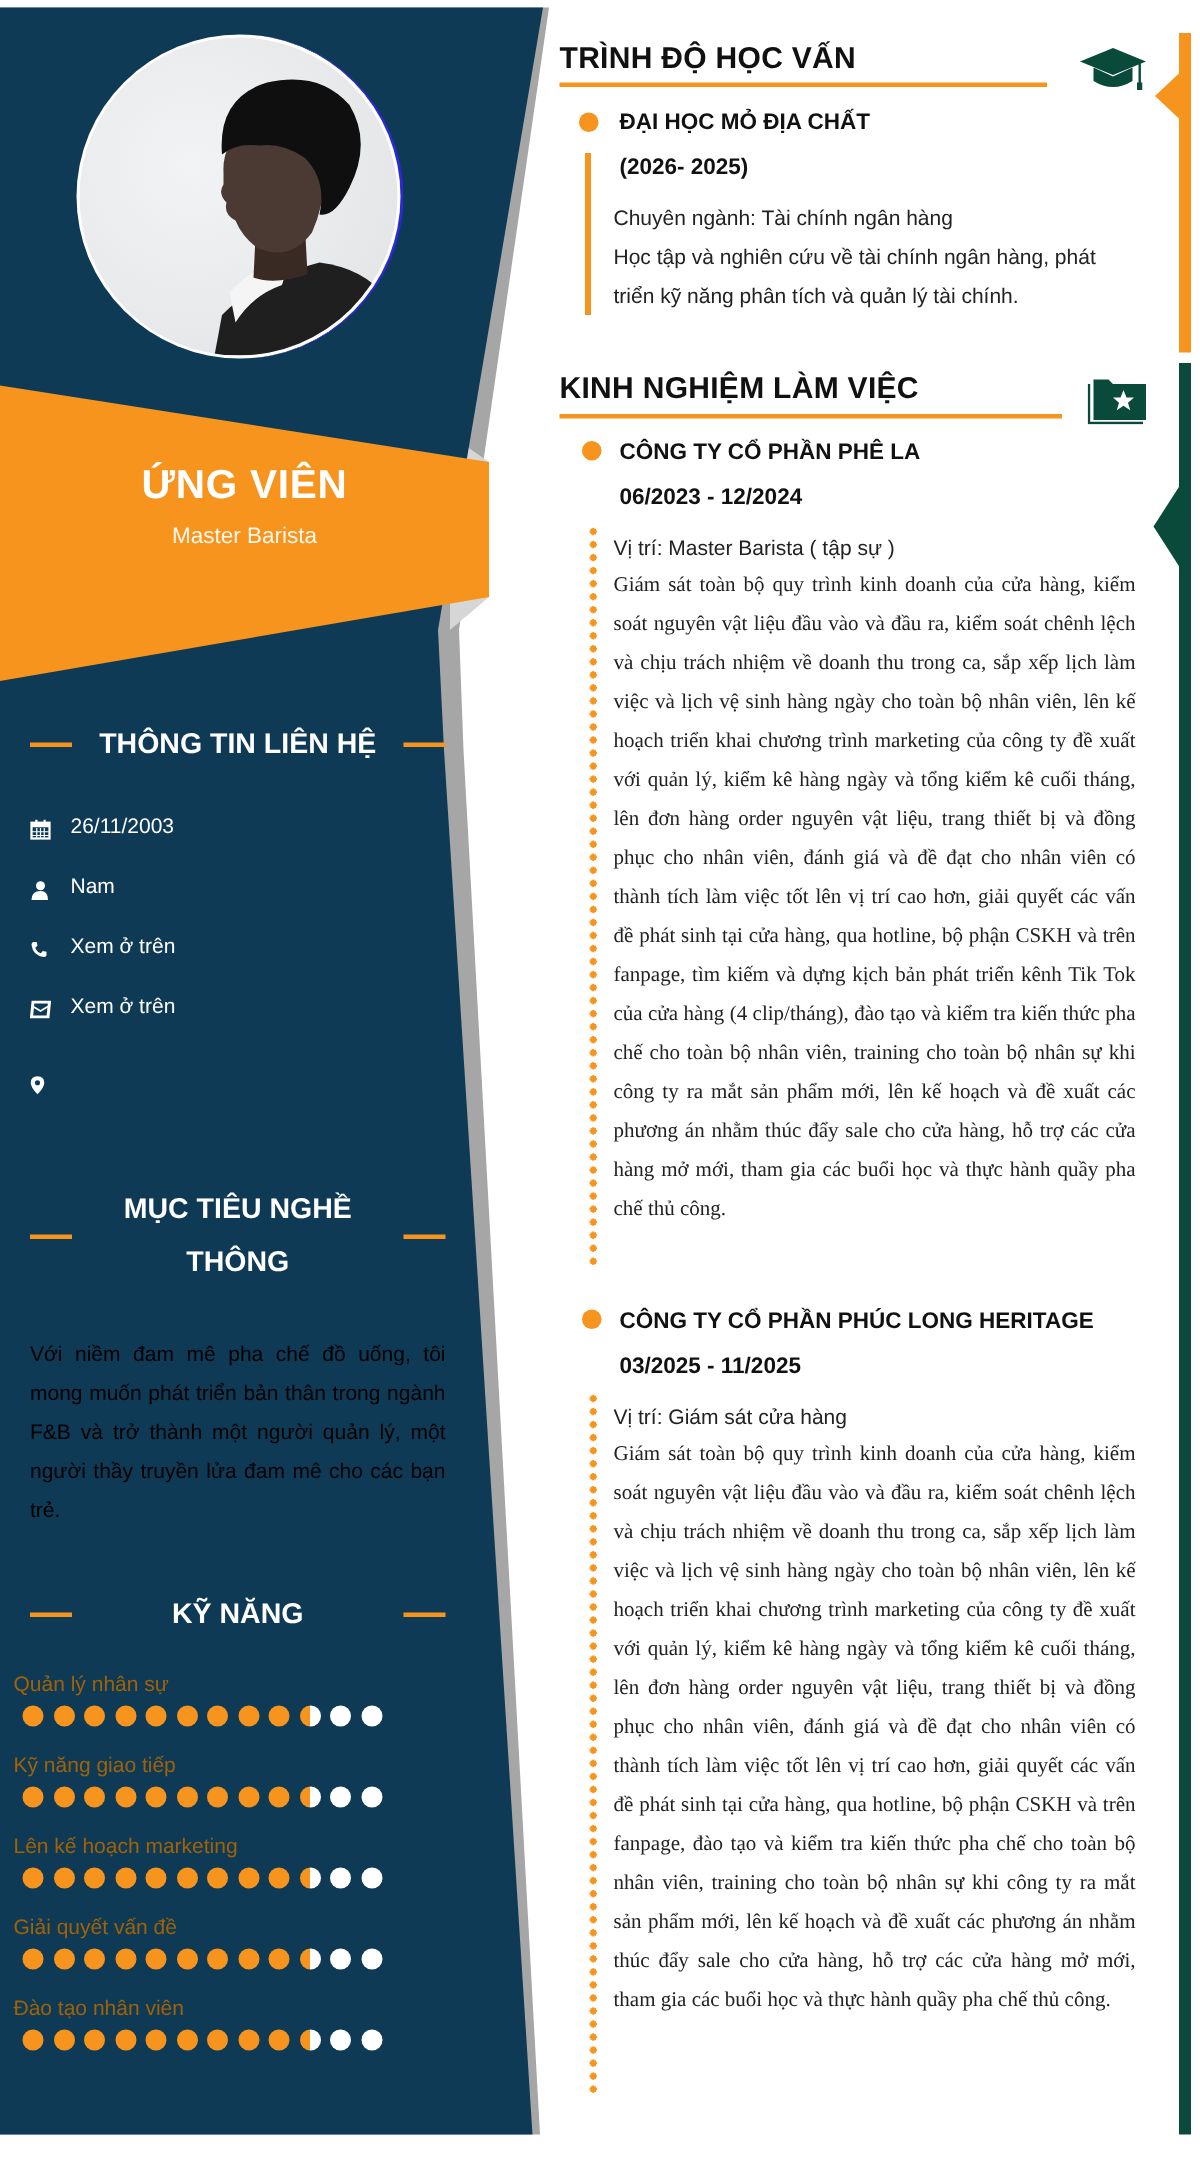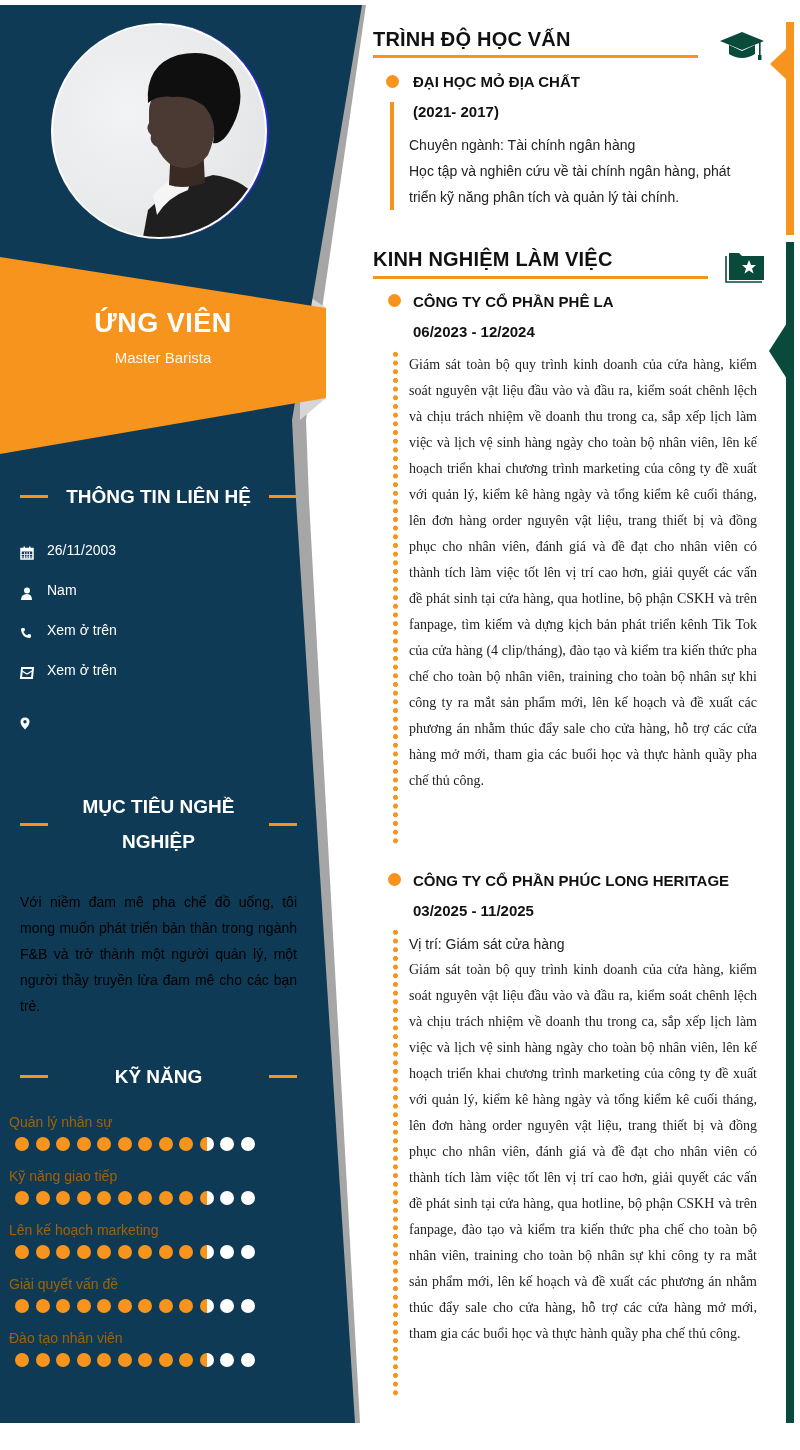--- a/index.html
+++ b/index.html
@@ -170,21 +170,21 @@
           <circle cx="5" cy="4.8" r="1.7" fill="#0e3a56"></circle>
         </svg>
     </span>
   </div>
 </div>
 
 <div class="side-heading" style="top:789px;">
   <span class="dash"></span>
   <span class="htext">
     <span>MỤC TIÊU NGHỀ</span><br>
-    <span>NGHIỆP</span>
+    <span>THÔNG</span>
   </span>
   <span class="dash"></span>
 </div>
 
 <div class="objective">Với niềm đam mê pha chế đồ uống, tôi mong muốn phát triển bản thân trong ngành F&amp;B và trở thành một người quản lý, một người thầy truyền lửa đam mê cho các bạn trẻ.</div>
 
 <div class="side-heading" style="top:1059px;">
   <span class="dash"></span>
   <span class="htext">KỸ NĂNG</span>
   <span class="dash"></span>
@@ -289,21 +289,21 @@
   <svg width="44" height="30" viewBox="0 0 44 30">
       <polygon points="22,0 44,9 22,18 0,9" fill="#0a4a3b"></polygon>
       <path d="M9 13 L9 22 Q22 30 35 22 L35 13 L22 19 Z" fill="#0a4a3b"></path>
       <rect x="39" y="10" width="1.6" height="14" fill="#0a4a3b"></rect>
       <rect x="38" y="23" width="3.5" height="5" fill="#0a4a3b"></rect>
     </svg>
 </div>
 
 <div class="bullet-dot" style="left:386px; top:75px;"></div>
 <div class="entry-title" style="top:73px;">ĐẠI HỌC MỎ ĐỊA CHẤT</div>
-<div class="entry-date" style="top:103px;">(2021- 2017)</div>
+<div class="entry-date" style="top:103px;">(2026- 2025)</div>
 <div class="edu-line"></div>
 <div class="edu-text">
   <div>Chuyên ngành: Tài chính ngân hàng</div>
   <div>Học tập và nghiên cứu về tài chính ngân hàng, phát triển kỹ năng phân tích và quản lý tài chính.</div>
 </div>
 
 <div class="sec-title" style="top:248px;">KINH NGHIỆM LÀM VIỆC</div>
 <div class="sec-rule" style="top:276px; width:335px;"></div>
 <div class="sec-icon" style="left:725px; top:250px;">
   <svg width="40" height="33" viewBox="0 0 40 33">
@@ -311,20 +311,21 @@
       <path d="M4 3 H14 L17 6 H39 V30 H4 Z" fill="#0a4a3b"></path>
       <polygon points="24,10 26,15 31,15 27,18.5 28.5,23.5 24,20.5 19.5,23.5 21,18.5 17,15 22,15" fill="#fff"></polygon>
     </svg>
 </div>
 
 <div class="bullet-dot" style="left:388px; top:294px;"></div>
 <div class="entry-title" style="top:293px;">CÔNG TY CỔ PHẦN PHÊ LA</div>
 <div class="entry-date" style="top:323px;">06/2023 - 12/2024</div>
 <div class="dotted-line" style="top:350px; height:496px;"></div>
 <div class="job-text" style="top:352px;">
+  <span class="pos">Vị trí: Master Barista ( tập sự )</span>
   <span class="desc">Giám sát toàn bộ quy trình kinh doanh của cửa hàng, kiểm soát nguyên vật liệu đầu vào và đầu ra, kiểm soát chênh lệch và chịu trách nhiệm về doanh thu trong ca, sắp xếp lịch làm việc và lịch vệ sinh hàng ngày cho toàn bộ nhân viên, lên kế hoạch triển khai chương trình marketing của công ty đề xuất với quản lý, kiểm kê hàng ngày và tổng kiểm kê cuối tháng, lên đơn hàng order nguyên vật liệu, trang thiết bị và đồng phục cho nhân viên, đánh giá và đề đạt cho nhân viên có thành tích làm việc tốt lên vị trí cao hơn, giải quyết các vấn đề phát sinh tại cửa hàng, qua hotline, bộ phận CSKH và trên fanpage, tìm kiếm và dựng kịch bản phát triển kênh Tik Tok của cửa hàng (4 clip/tháng), đào tạo và kiểm tra kiến thức pha chế cho toàn bộ nhân viên, training cho toàn bộ nhân sự khi công ty ra mắt sản phẩm mới, lên kế hoạch và đề xuất các phương án nhằm thúc đẩy sale cho cửa hàng, hỗ trợ các cửa hàng mở mới, tham gia các buổi học và thực hành quầy pha chế thủ công.</span>
 </div>
 
 <div class="bullet-dot" style="left:388px; top:873px;"></div>
 <div class="entry-title" style="top:872px;">CÔNG TY CỔ PHẦN PHÚC LONG HERITAGE</div>
 <div class="entry-date" style="top:902px;">03/2025 - 11/2025</div>
 <div class="dotted-line" style="top:928px; height:468px;"></div>
 <div class="job-text" style="top:931px;">
   <span class="pos">Vị trí:  Giám sát cửa hàng</span>
   <span class="desc">Giám sát toàn bộ quy trình kinh doanh của cửa hàng, kiểm soát nguyên vật liệu đầu vào và đầu ra, kiểm soát chênh lệch và chịu trách nhiệm về doanh thu trong ca, sắp xếp lịch làm việc và lịch vệ sinh hàng ngày cho toàn bộ nhân viên, lên kế hoạch triển khai chương trình marketing của công ty đề xuất với quản lý, kiểm kê hàng ngày và tổng kiểm kê cuối tháng, lên đơn hàng order nguyên vật liệu, trang thiết bị và đồng phục cho nhân viên, đánh giá và đề đạt cho nhân viên có thành tích làm việc tốt lên vị trí cao hơn, giải quyết các vấn đề phát sinh tại cửa hàng, qua hotline, bộ phận CSKH và trên fanpage, đào tạo và kiểm tra kiến thức pha chế cho toàn bộ nhân viên, training cho toàn bộ nhân sự khi công ty ra mắt sản phẩm mới, lên kế hoạch và đề xuất các phương án nhằm thúc đẩy sale cho cửa hàng, hỗ trợ các cửa hàng mở mới, tham gia các buổi học và thực hành quầy pha chế thủ công.</span>

